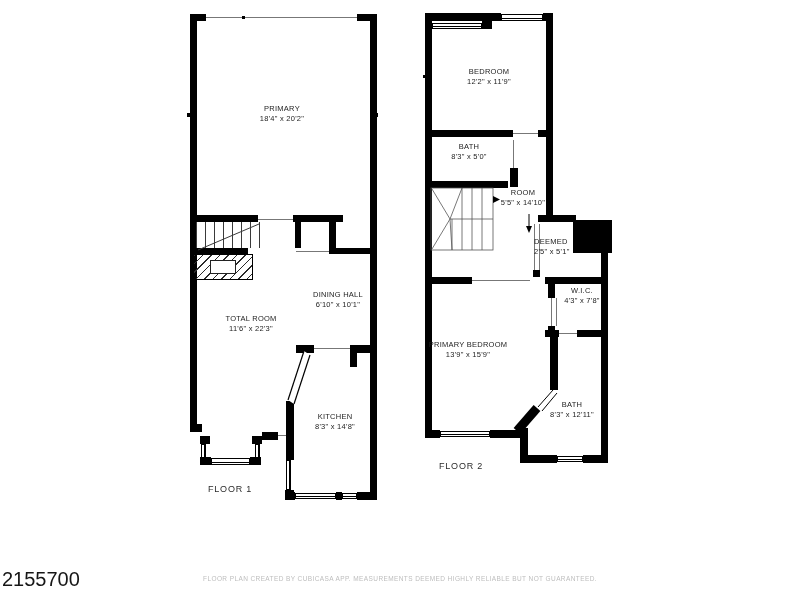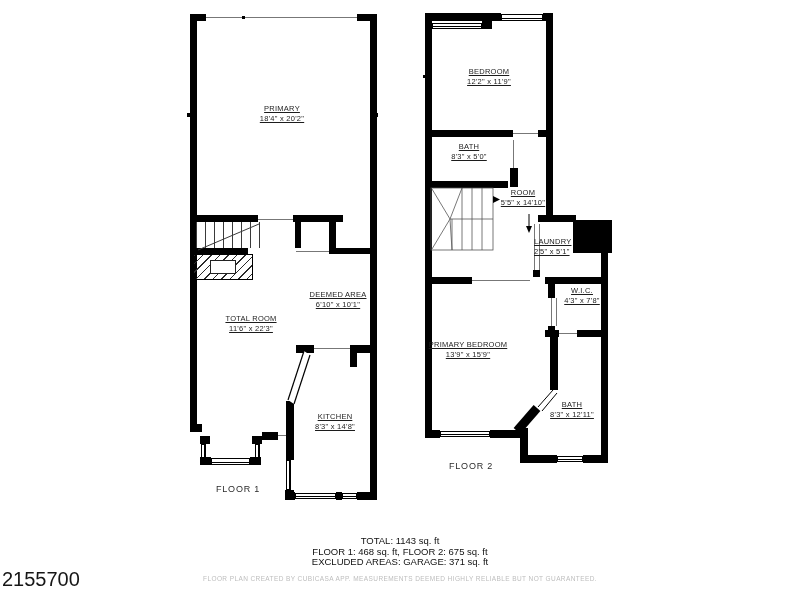--- a/index.html
+++ b/index.html
@@ -9,21 +9,21 @@
   .tl{position:absolute;background:#777;}
   .wh{position:absolute;background:#fff;border:1px solid #000;box-sizing:border-box;}
   .wh::after{content:"";position:absolute;left:0;right:0;top:50%;border-top:1px solid #000;}
   .wv{position:absolute;background:#fff;border:1px solid #000;box-sizing:border-box;}
   .wv::after{content:"";position:absolute;top:0;bottom:0;left:50%;border-left:1px solid #000;}
   .treads{position:absolute;background:repeating-linear-gradient(to right,#3a3a3a 0,#3a3a3a 1px,transparent 1px,transparent 9px);}
   .hatch{position:absolute;border:1px solid #000;box-sizing:border-box;
     background:repeating-linear-gradient(135deg,#2a2a2a 0,#2a2a2a 1px,transparent 1px,transparent 6px);}
   .hatch-hole{position:absolute;background:#fff;border:1px solid #222;box-sizing:border-box;}
   .lbl{position:absolute;transform:translateX(-50%);text-align:center;color:#1c1c1c;
-    font-size:7.5px;line-height:9.5px;letter-spacing:.25px;white-space:nowrap;z-index:3;text-decoration:underline;}
+    font-size:7.5px;line-height:9.5px;letter-spacing:.25px;white-space:nowrap;z-index:3;}
   .lbl-left{transform:none;text-align:left;}
   .floorlbl{position:absolute;color:#2b2b2b;font-size:9px;letter-spacing:.8px;z-index:3;}
   .chimney{position:absolute;background:#000;z-index:5;}
   .tick{position:absolute;background:#000;}
   #footer{position:absolute;left:0;top:536px;width:800px;text-align:center;color:#111;
     font-size:9.5px;line-height:10.5px;z-index:3;}
   #disclaimer{position:absolute;left:0;top:575px;width:800px;text-align:center;color:#bdbdbd;
     font-size:6.5px;letter-spacing:.4px;z-index:3;}
   #idnum{position:absolute;left:2px;top:568px;color:#161616;font-size:20px;z-index:6;}
   svg{position:absolute;left:0;top:0;z-index:2;}
@@ -120,58 +120,58 @@
 
   <div class="lbl" style="left:282px;top:104px">
     <div>PRIMARY</div>
     <div>18'4" x 20'2"</div>
   </div>
   <div class="lbl" style="left:251px;top:314px">
     <div>TOTAL ROOM</div>
     <div>11'6" x 22'3"</div>
   </div>
   <div class="lbl" style="left:338px;top:290px">
-    <div>DEEMED AREA</div>
+    <div>DINING HALL</div>
     <div>6'10" x 10'1"</div>
   </div>
   <div class="lbl" style="left:335px;top:412px">
     <div>KITCHEN</div>
     <div>8'3" x 14'8"</div>
   </div>
-  <div class="floorlbl" style="left:216px;top:484px">FLOOR 1</div>
+  <div class="floorlbl" style="left:208px;top:484px">FLOOR 1</div>
 
   <div class="lbl" style="left:489px;top:67px">
     <div>BEDROOM</div>
     <div>12'2" x 11'9"</div>
   </div>
   <div class="lbl" style="left:469px;top:142px">
     <div>BATH</div>
     <div>8'3" x 5'0"</div>
   </div>
   <div class="lbl" style="left:523px;top:188px">
     <div>ROOM</div>
     <div>5'5" x 14'10"</div>
   </div>
   <div class="lbl lbl-left" style="left:534px;top:237px">
-    <div>LAUNDRY</div>
+    <div>DEEMED</div>
     <div>2'5" x 5'1"</div>
   </div>
   <div class="lbl" style="left:582px;top:286px">
     <div>W.I.C.</div>
     <div>4'3" x 7'8"</div>
   </div>
   <div class="lbl" style="left:468px;top:340px">
     <div>PRIMARY BEDROOM</div>
     <div>13'9" x 15'9"</div>
   </div>
   <div class="lbl" style="left:572px;top:400px">
     <div>BATH</div>
     <div>8'3" x 12'11"</div>
   </div>
-  <div class="floorlbl" style="left:449px;top:461px">FLOOR 2</div>
+  <div class="floorlbl" style="left:439px;top:461px">FLOOR 2</div>
 
   <div class="chimney" style="left:573px;top:220px;width:39px;height:33px"></div>
 
   <svg width="800" height="600" viewBox="0 0 800 600">
 
     <line x1="198" y1="250" x2="259" y2="224" stroke="#3a3a3a" stroke-width="1"></line>
 
     <polygon points="304,351 310,355 294,404 288,400" fill="#fff"></polygon>
     <line x1="304" y1="351" x2="288" y2="400" stroke="#000" stroke-width="1.2"></line>
     <line x1="310" y1="355" x2="294" y2="404" stroke="#000" stroke-width="1.2"></line>
@@ -193,21 +193,16 @@
     <line x1="529" y1="214" x2="529" y2="228" stroke="#000" stroke-width="1"></line>
     <polygon points="526,226 532,226 529,233" fill="#000"></polygon>
 
     <polygon points="493,196 500,199.5 493,203" fill="#000"></polygon>
 
     <line x1="537" y1="408" x2="517" y2="431" stroke="#000" stroke-width="9"></line>
     <line x1="553" y1="390" x2="538" y2="407" stroke="#000" stroke-width="1"></line>
     <line x1="557" y1="393" x2="542" y2="411" stroke="#000" stroke-width="1"></line>
   </svg>
 
-  <div id="footer">
-    <div>TOTAL: 1143 sq. ft</div>
-    <div>FLOOR 1: 468 sq. ft, FLOOR 2: 675 sq. ft</div>
-    <div>EXCLUDED AREAS: GARAGE: 371 sq. ft</div>
-  </div>
   <div id="disclaimer">FLOOR PLAN CREATED BY CUBICASA APP. MEASUREMENTS DEEMED HIGHLY RELIABLE BUT NOT GUARANTEED.</div>
   <div id="idnum">2155700</div>
 
 </div>
 
 </body></html>

